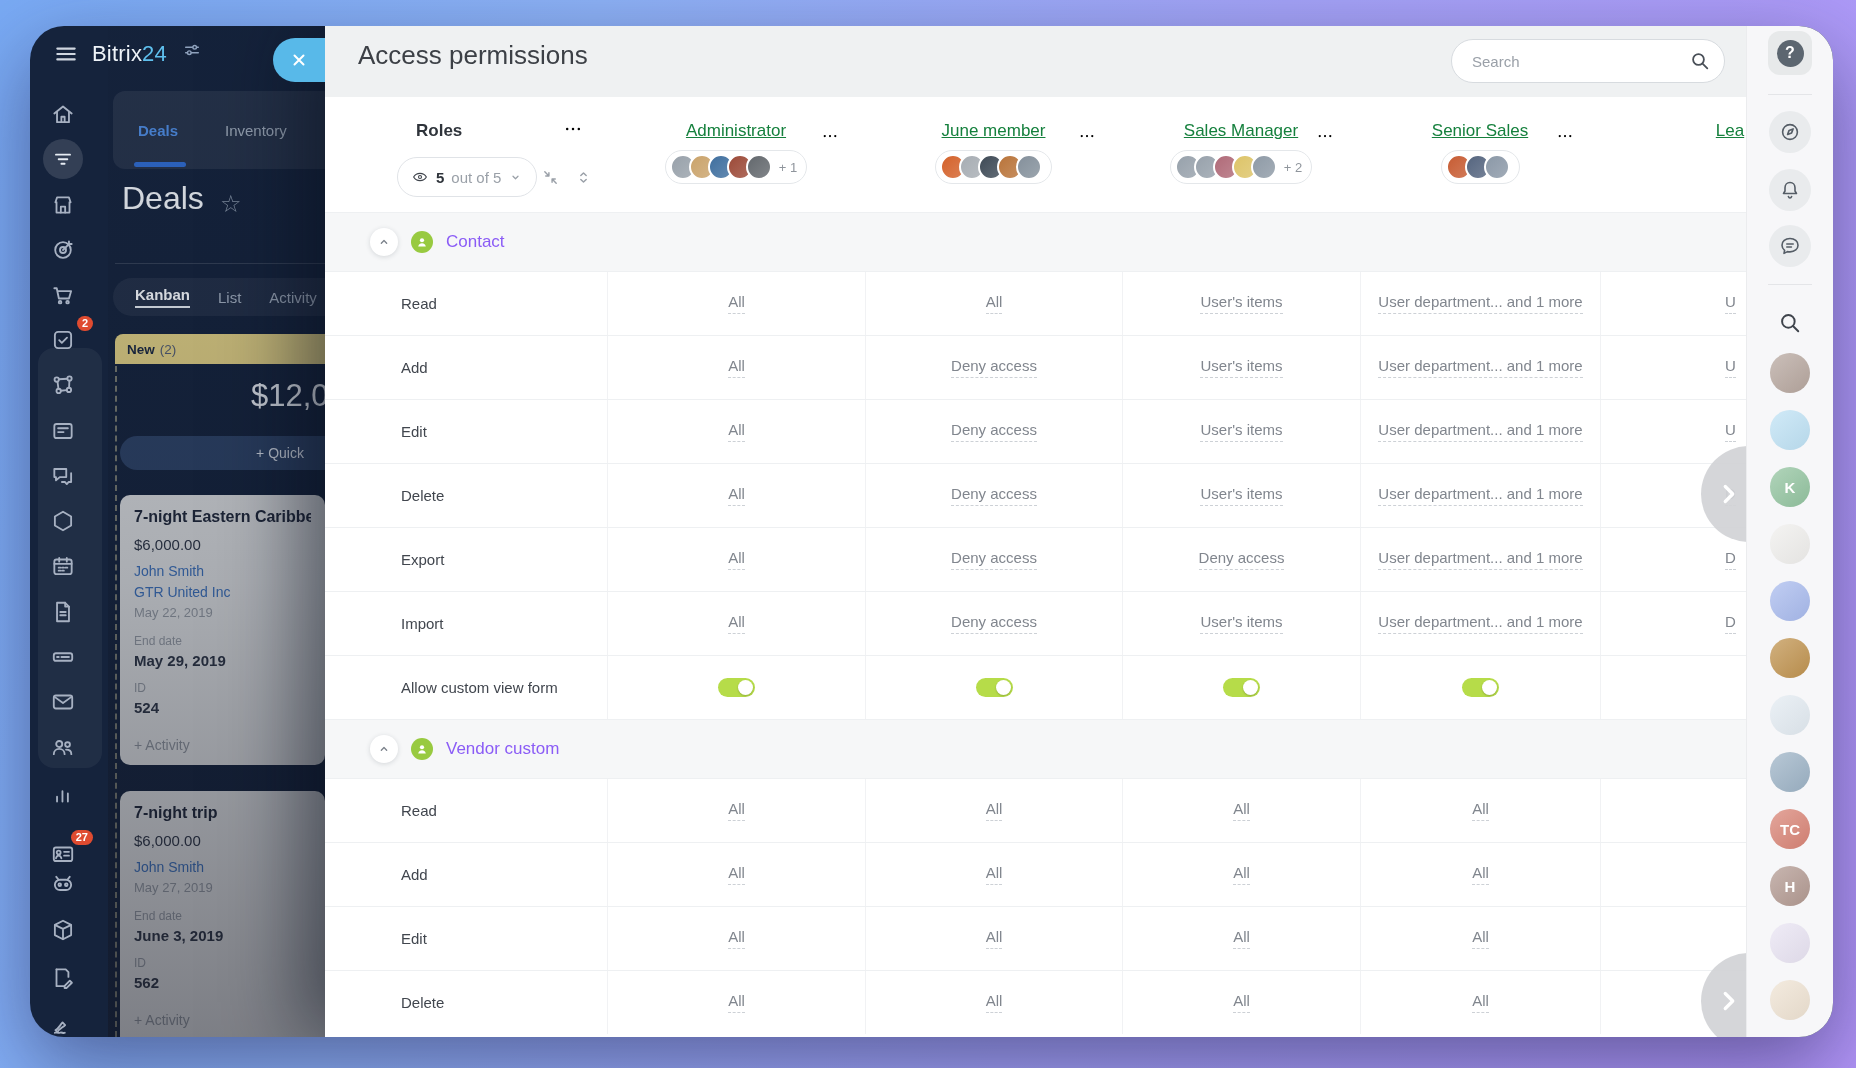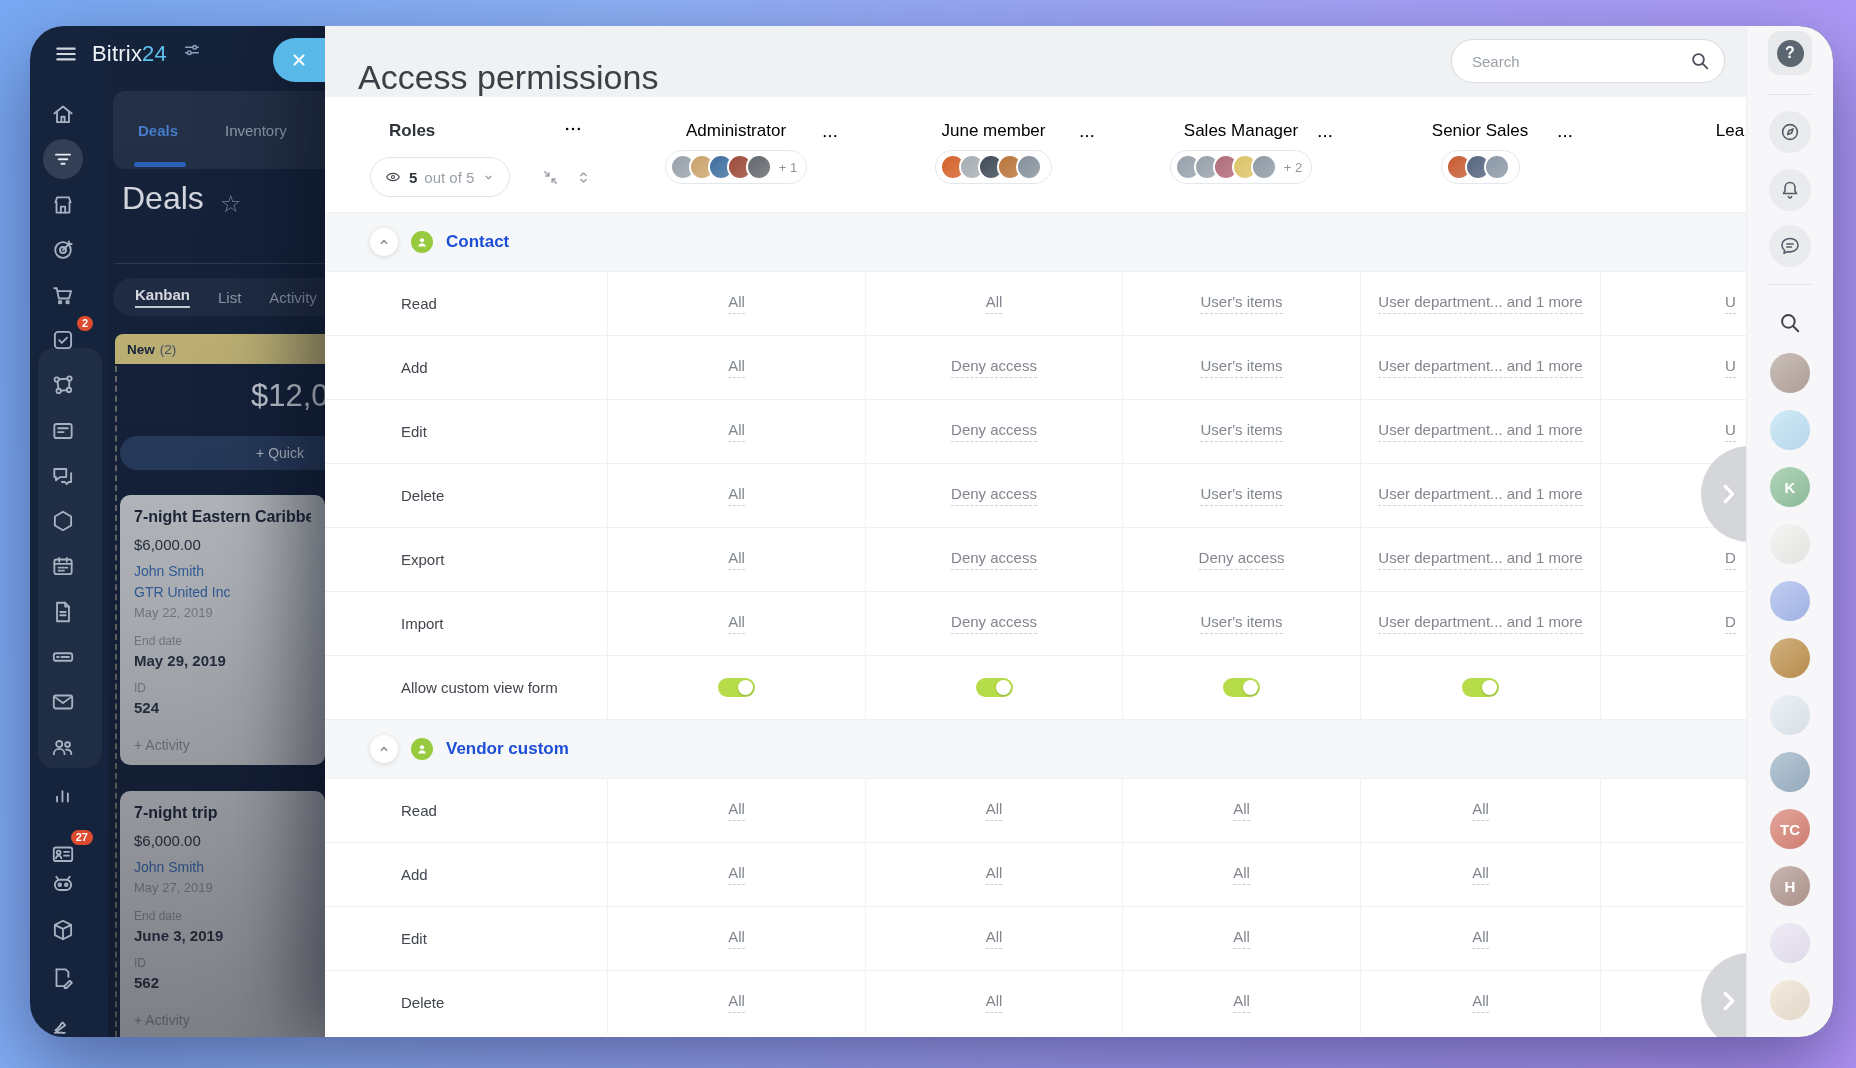--- a/index.html
+++ b/index.html
@@ -50,53 +50,53 @@
   .card .act{font-size:14px;color:#878d96;margin-top:18px;cursor:pointer;}
   .dim{position:absolute;left:0;top:0;right:0;bottom:0;z-index:12;pointer-events:none;
     background:linear-gradient(180deg,rgba(13,20,36,.05) 0%,rgba(13,20,36,.22) 55%,rgba(18,20,32,.45) 100%);}
   
   .closepill{position:absolute;left:243px;top:12px;width:52px;height:44px;border-radius:22px 0 0 22px;background:#58b9e9;
     z-index:40;display:flex;align-items:center;justify-content:center;cursor:pointer;}
   
   .slideover{position:absolute;left:295px;top:0;width:1422px;height:1011px;background:#fff;z-index:30;overflow:hidden;
     box-shadow:-28px 0 70px rgba(8,14,28,.5);}
   .p-header{position:absolute;left:0;top:0;right:0;height:71px;background:#eff1f2;}
-  .p-title{position:absolute;left:33px;top:32px;font-size:34px;color:#3c4046;}
+  .p-title{position:absolute;left:33px;top:14px;font-size:26px;color:#3c4046;}
   .searchwrap{position:absolute;right:22px;top:13px;width:274px;height:44px;}
   .searchwrap input{width:100%;height:100%;box-sizing:border-box;border:1px solid #d7dbdf;border-radius:22px;background:#fff;
     padding:0 46px 0 20px;font-size:15px;color:#3c4046;font-family:"Liberation Sans",sans-serif;outline:none;}
   .searchwrap input::placeholder{color:#9aa0a8;}
   .searchwrap .mag{position:absolute;right:14px;top:11px;cursor:pointer;}
   .p-body{position:absolute;left:0;top:71px;width:100%;height:940px;background:#fff;overflow:hidden;}
   .tbl{position:absolute;left:0;top:0;width:1535px;}
   .grow{display:grid;grid-template-columns:282px 258px 257px 238px 240px 260px;}
   .t-headrow{height:115px;}
-  .roles-cell{position:relative;padding-top:22px;box-sizing:border-box;}
+  .roles-cell{position:relative;padding-top:22px;box-sizing:border-box;margin-left:27px;}
   .roles-line{display:flex;align-items:center;padding:0 24px 0 64px;}
   .roles-title{font-size:17px;font-weight:700;color:#2f343b;}
   .roles-line .dots{margin-left:auto;cursor:pointer;}
   .roles-ctrl{display:flex;align-items:center;margin:14px 14px 0 45px;}
   .fpill{display:flex;align-items:center;gap:7px;height:38px;border:1px solid #e0e3e7;border-radius:20px;background:#fff;
     padding:0 13px;cursor:pointer;}
   .fpill .n{font-size:15px;font-weight:700;color:#2f343b;}
   .fpill .sfx{font-size:15px;color:#9aa0a8;}
   .rc-icons{margin-left:auto;display:flex;gap:14px;}
   .rc-icons span{cursor:pointer;display:flex;}
   .rolehead{position:relative;padding-top:24px;box-sizing:border-box;text-align:center;}
-  .rolehead .nm{font-size:17px;color:#000000;font-weight:500;}
+  .rolehead .nm{font-size:17px;color:#15803d;font-weight:500;text-decoration:underline;}
   .rolehead .dots{position:absolute;top:30px;cursor:pointer;}
   .avpill{display:inline-flex;align-items:center;border:1px solid #e4e7ea;border-radius:20px;padding:3px 9px 3px 4px;margin-top:9px;background:#fff;}
   .av{width:26px;height:26px;border-radius:50%;border:2px solid #fff;box-sizing:border-box;margin-left:-7px;}
   .av:first-child{margin-left:0;}
   .avx{font-size:13px;color:#8f959c;margin-left:7px;white-space:nowrap;}
   .sec-head{height:58px;background:#f6f7f8;display:flex;align-items:center;padding-left:45px;gap:13px;border-top:1px solid #eef0f2;}
   .chevcirc{width:28px;height:28px;border-radius:50%;background:#fff;box-shadow:0 1px 5px rgba(40,50,60,.16);
     display:flex;align-items:center;justify-content:center;cursor:pointer;}
   .secicon{width:22px;height:22px;border-radius:50%;background:#98ca40;display:flex;align-items:center;justify-content:center;}
-  .sec-name{font-size:17px;font-weight:700;color:#1d4ed8;}
+  .sec-name{font-size:17px;font-weight:400;color:#8b5cf6;}
   .prow{height:63px;border-top:1px solid #eef0f2;}
   .prow:first-of-type{border-top:none;}
   .plabel{display:flex;align-items:center;padding-left:76px;font-size:15px;color:#41464e;}
   .pcell{display:flex;align-items:center;justify-content:center;border-left:1px solid #f1f2f4;}
   .v-link{font-size:15px;color:#81868e;border-bottom:1px dashed #cdd1d6;padding-bottom:3px;cursor:pointer;white-space:nowrap;}
   .toggle{position:relative;width:37px;height:19px;border-radius:10px;background:#b6dc49;cursor:pointer;}
   .toggle .knob{position:absolute;right:2px;top:2px;width:15px;height:15px;border-radius:50%;background:#fff;box-shadow:0 1px 2px rgba(0,0,0,.2);}
   .scrollbtn{position:absolute;right:-50px;width:96px;height:96px;border-radius:50%;background:rgba(210,211,214,.93);cursor:pointer;}
   .scrollbtn svg{position:absolute;left:13px;top:33px;}
   

